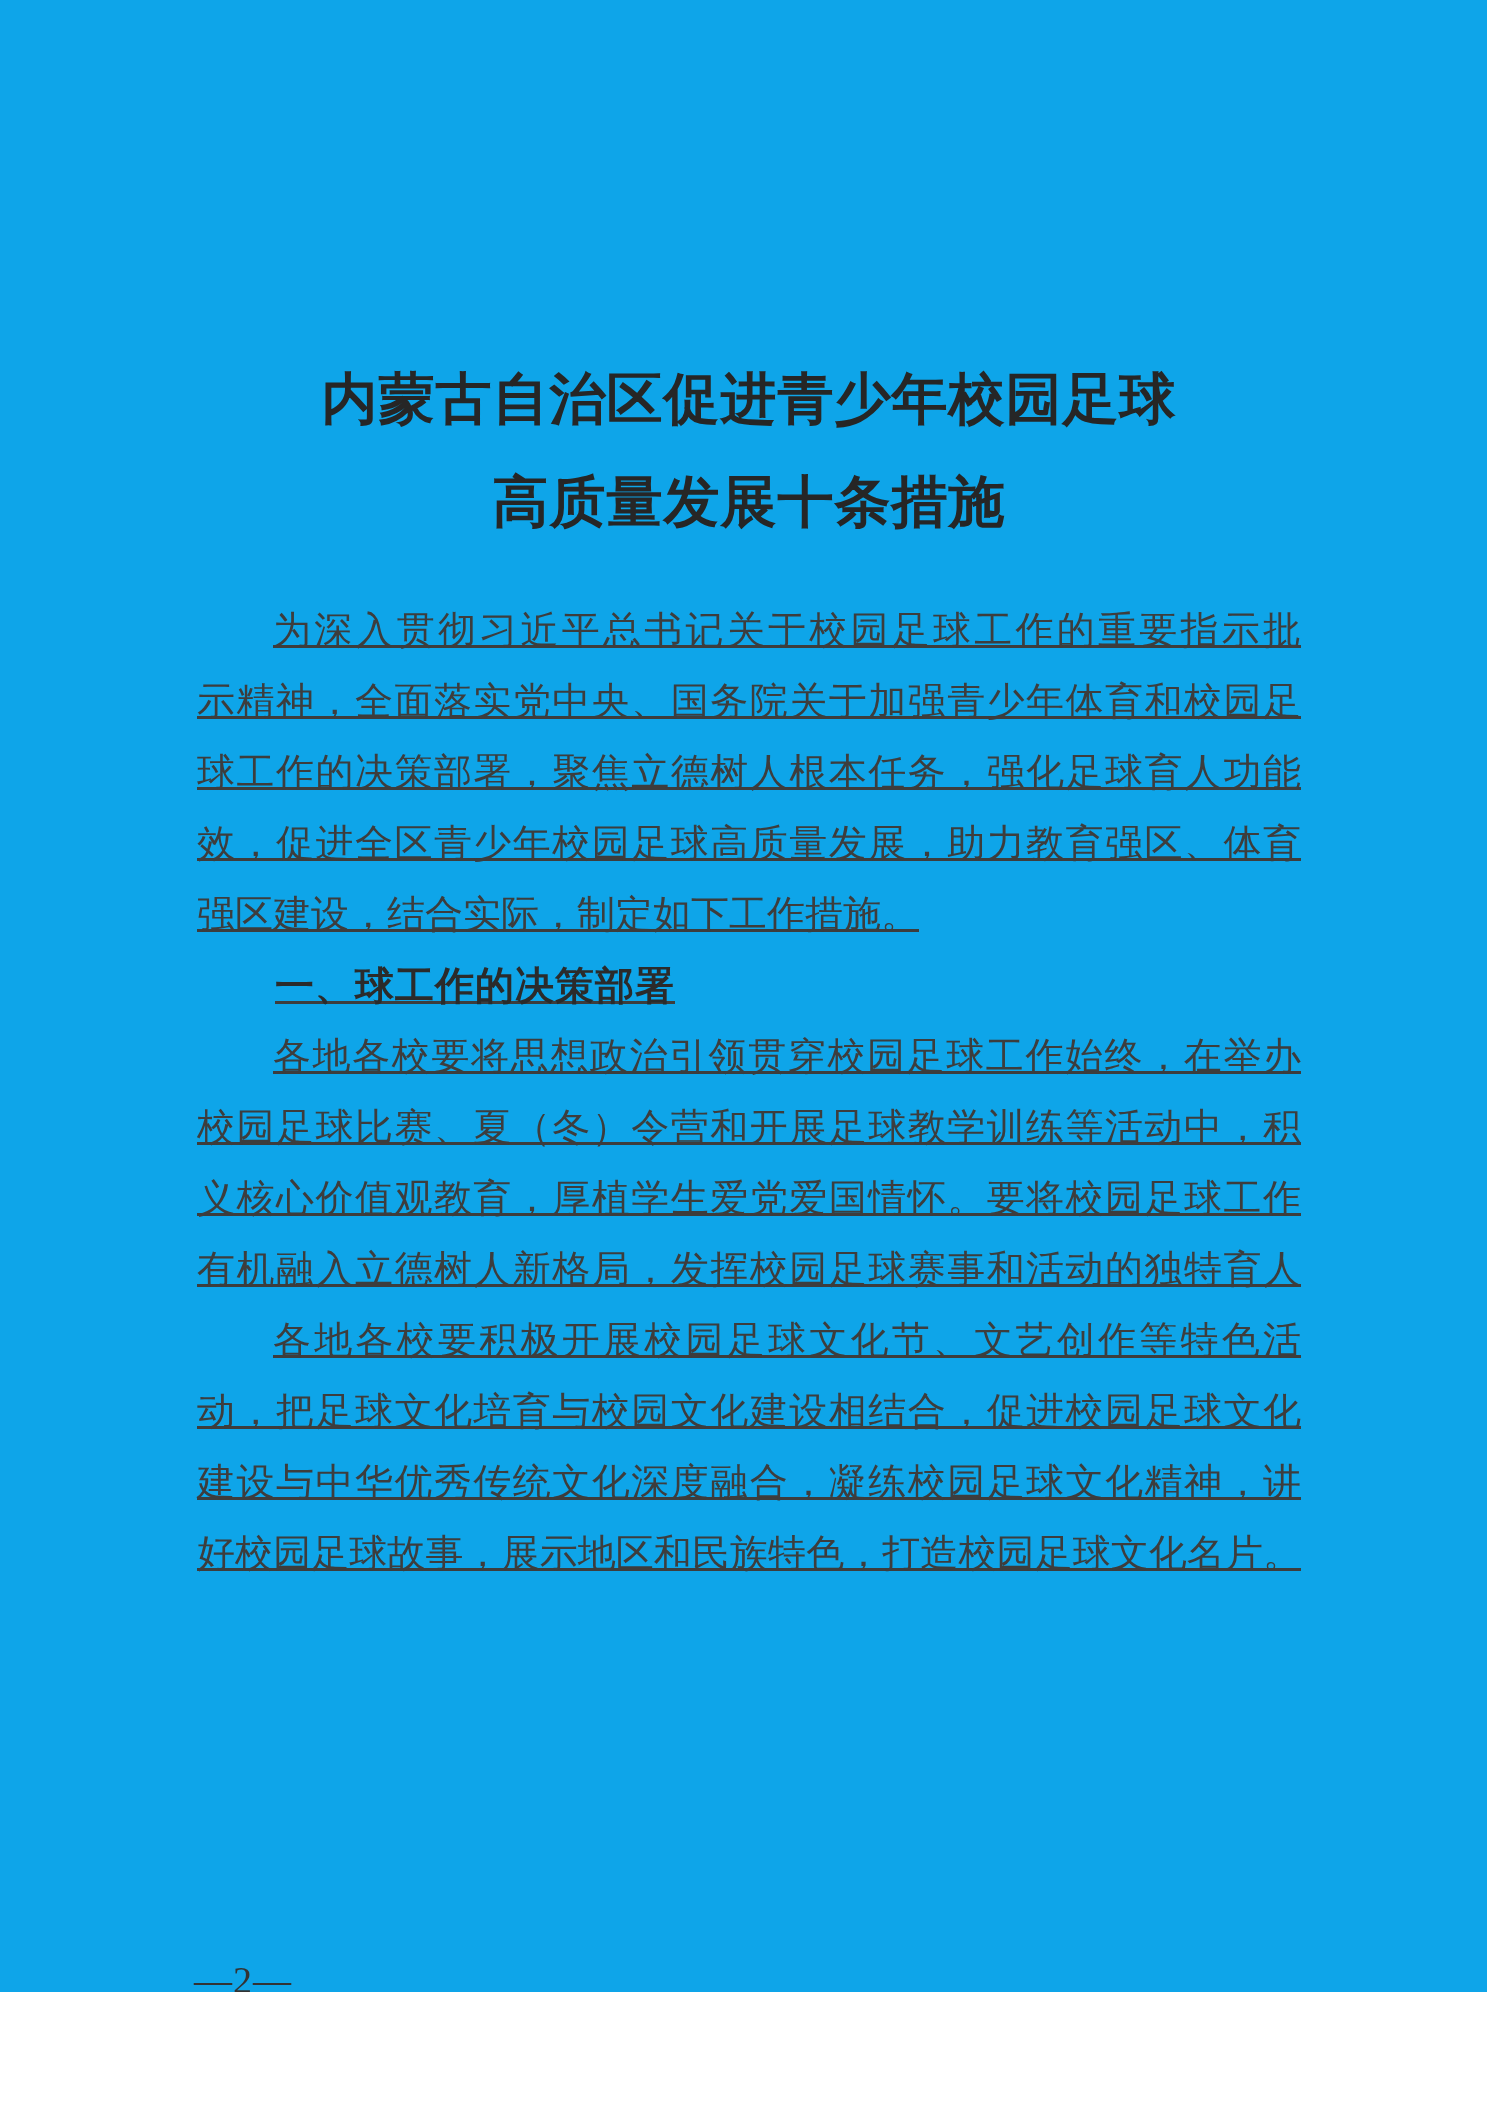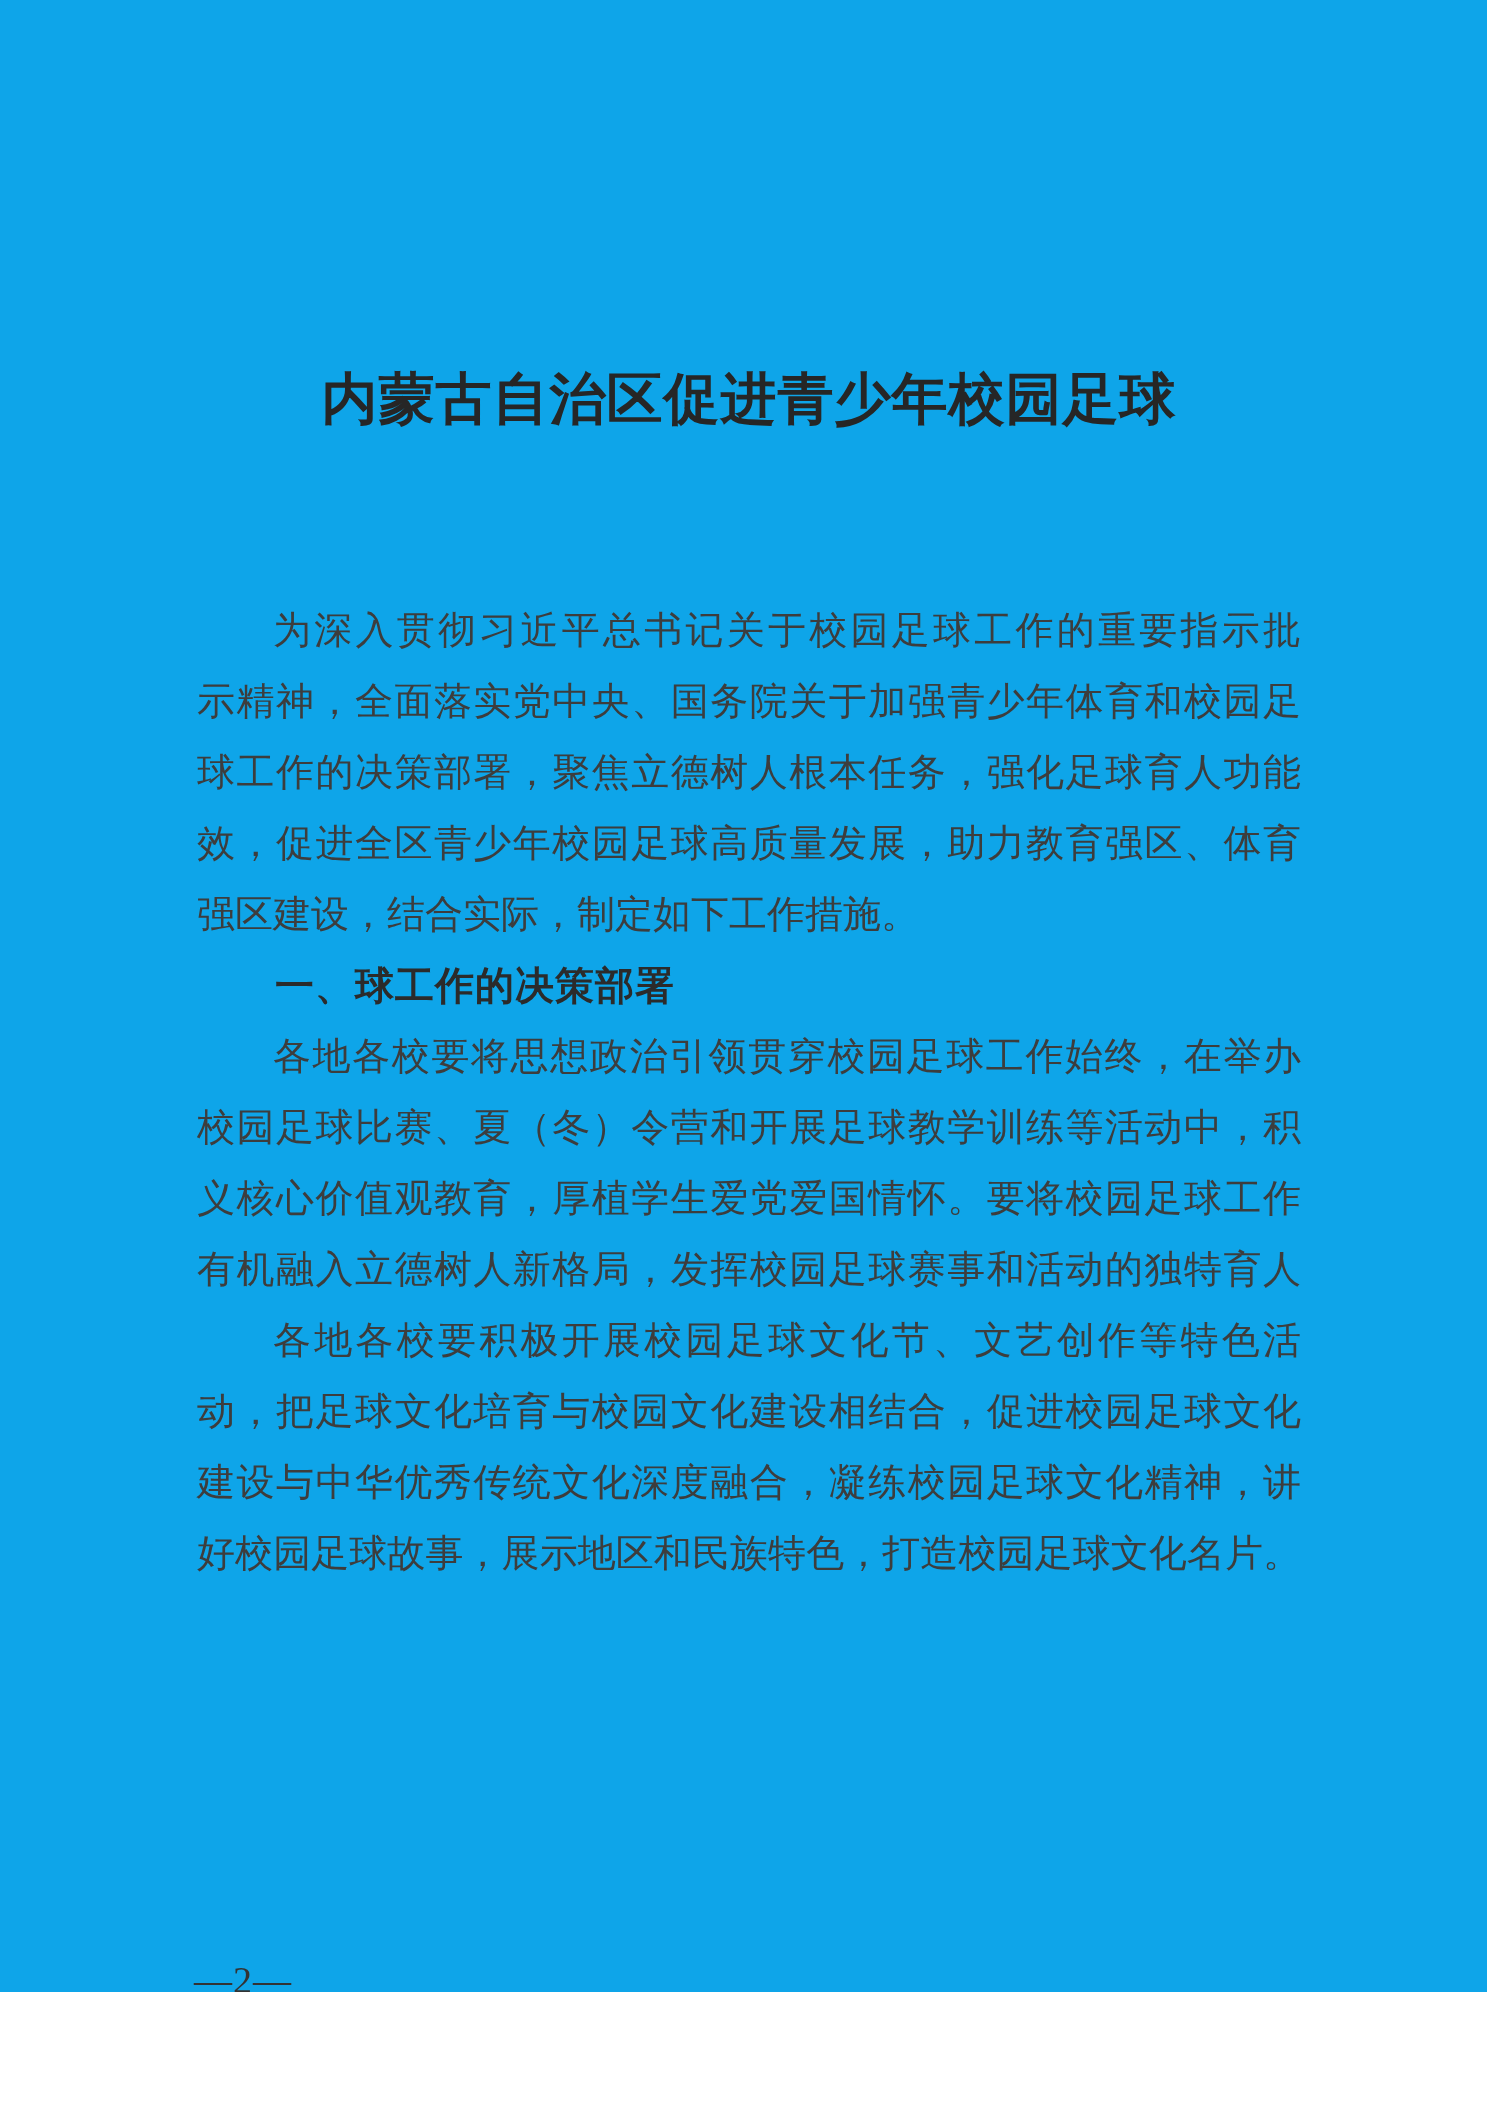--- a/index.html
+++ b/index.html
@@ -29,20 +29,21 @@
     color: #262626;
     letter-spacing: 1px;
   }
   .doc-body {
     position: absolute;
     top: 595px;
     left: 197px;
     width: 1104px;
     font-size: 38px;
     line-height: 71px;
+    text-decoration: underline;
   }
   .line {
     text-align: justify;
     text-justify: inter-character;
     text-align-last: left;
   }
   .line.stretch {
     text-align-last: justify;
   }
   .line.indent {
@@ -66,20 +67,21 @@
     letter-spacing: 1px;
   }
 </style>
 </head>
 <body>
 
 <div class="page">
 
   <h1 class="doc-title">
     <div>内蒙古自治区促进青少年校园足球</div>
+    <div>高质量发展十条措施</div>
   </h1>
 
   <div class="doc-body">
     <div class="line indent stretch">为深入贯彻习近平总书记关于校园足球工作的重要指示批</div>
     <div class="line stretch">示精神，全面落实党中央、国务院关于加强青少年体育和校园足</div>
     <div class="line stretch">球工作的决策部署，聚焦立德树人根本任务，强化足球育人功能</div>
     <div class="line stretch">效，促进全区青少年校园足球高质量发展，助力教育强区、体育</div>
     <div class="line">强区建设，结合实际，制定如下工作措施。</div>
     <div class="line indent heading">一、球工作的决策部署</div>
     <div class="line indent stretch">各地各校要将思想政治引领贯穿校园足球工作始终，在举办</div>

